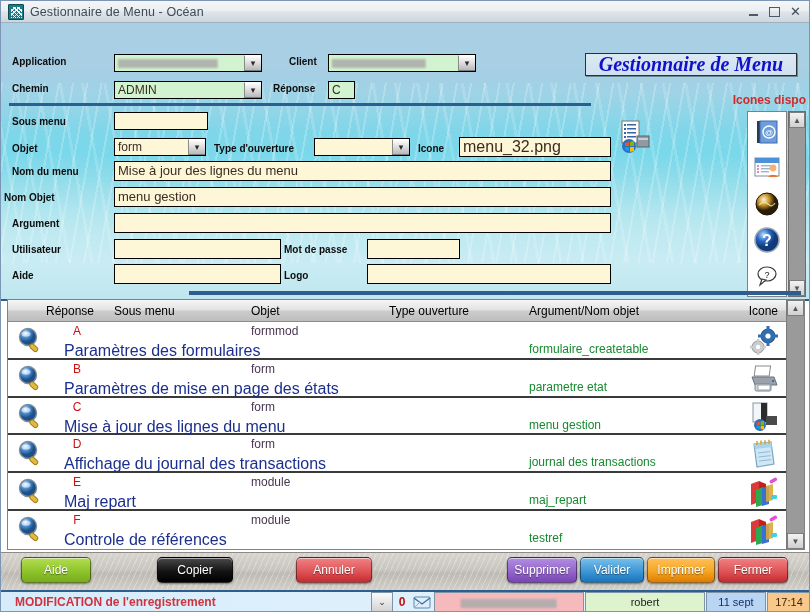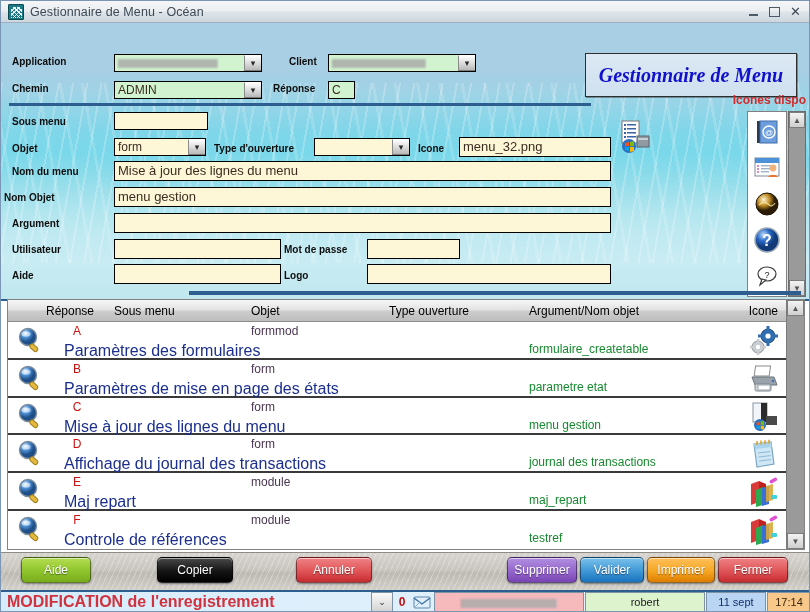--- a/index.html
+++ b/index.html
@@ -137,21 +137,21 @@
     display:inline-block;
     height:9px; margin-top:3px;
     background: repeating-linear-gradient(90deg,#8d8d8d 0 1px, #c9c9c9 1px 2px);
     filter: blur(1.1px);
     opacity:.85;
   }
 
   .title-plate {
     position:absolute;
     right:12px; top:30px;
-    width:212px; height:44px;
+    width:212px; height:23px;
     background: linear-gradient(to bottom,#dce9f4,#cfe0ef);
     border:1px solid #2f2f2f;
     display:flex; align-items:center; justify-content:center;
     box-shadow: 1px 1px 0 rgba(0,0,0,.35);
   }
   .title-plate span {
     font-family:"Liberation Serif", serif;
     font-style: italic;
     font-weight: bold;
     font-size: 20px;
@@ -266,21 +266,21 @@
     z-index:2;
   }
 
   
   .statusbar {
     position:absolute; left:0; top:589px; width:810px; height:22px;
     background: linear-gradient(to right,#d6ecfb,#ddeffb 40%,#e8f5fd);
     border-top:2px solid #2e5d90;
     display:flex; align-items:center;
   }
-  .status-msg { margin-left:6px; color:#d0333d; font-weight:bold; font-size:16px; white-space:nowrap; }
+  .status-msg { margin-left:14px; color:#d0333d; font-weight:bold; font-size:12px; white-space:nowrap; }
   .sb-right { position:absolute; right:0; top:0; height:20px; display:flex; align-items:stretch; }
   .sb-cell { display:flex; align-items:center; justify-content:center; font-size:11px; border:1px solid #7f93a6; margin-left:1px; }
   .sb-combo { width:22px; background: linear-gradient(to bottom,#fafafa,#d4d4d4); color:#333; font-size:9px; }
   .sb-zero { width:16px; color:#bb1111; font-weight:bold; background:transparent; border:none; font-size:12px; }
   .sb-mail { width:22px; border:none; background:transparent; }
   .sb-pink { width:150px; background:#f6b9bc; }
   .sb-green{ width:120px; background:#dcf3cd; color:#222; }
   .sb-blue { width:60px; background:#b9d5f3; color:#13306b; }
   .sb-orng { width:44px; background:#f8c78a; color:#3a2206; }
 </style>
@@ -337,21 +337,21 @@
       <div class="carrow">▾</div>
     </div>
 
     <div class="lbl" style="left:213px; top:120px;">Type d'ouverture</div>
     <div class="combo" style="left:313px; top:115px; width:96px;">
       <div class="ctext"></div>
       <div class="carrow">▾</div>
     </div>
 
     <div class="lbl" style="left:417px; top:120px;">Icone</div>
-    <div class="fld" style="left:458px; top:114px; width:152px; height:20px; font-size:13px;">menu_32.png</div>
+    <div class="fld" style="left:458px; top:114px; width:152px; height:20px; font-size:16px;">menu_32.png</div>
 
     <div class="preview-icon">
       <svg width="40" height="36" viewBox="0 0 40 36">
         <rect x="9" y="2" width="17" height="22" fill="#fdfdfd" stroke="#777" stroke-width="1"></rect>
         <g fill="#3a63a8">
           <rect x="11" y="5" width="2" height="2"></rect>
             <rect x="14" y="5" width="9" height="1.5"></rect>
           <rect x="11" y="9" width="2" height="2"></rect>
             <rect x="14" y="9" width="9" height="1.5"></rect>
           <rect x="11" y="13" width="2" height="2"></rect>

